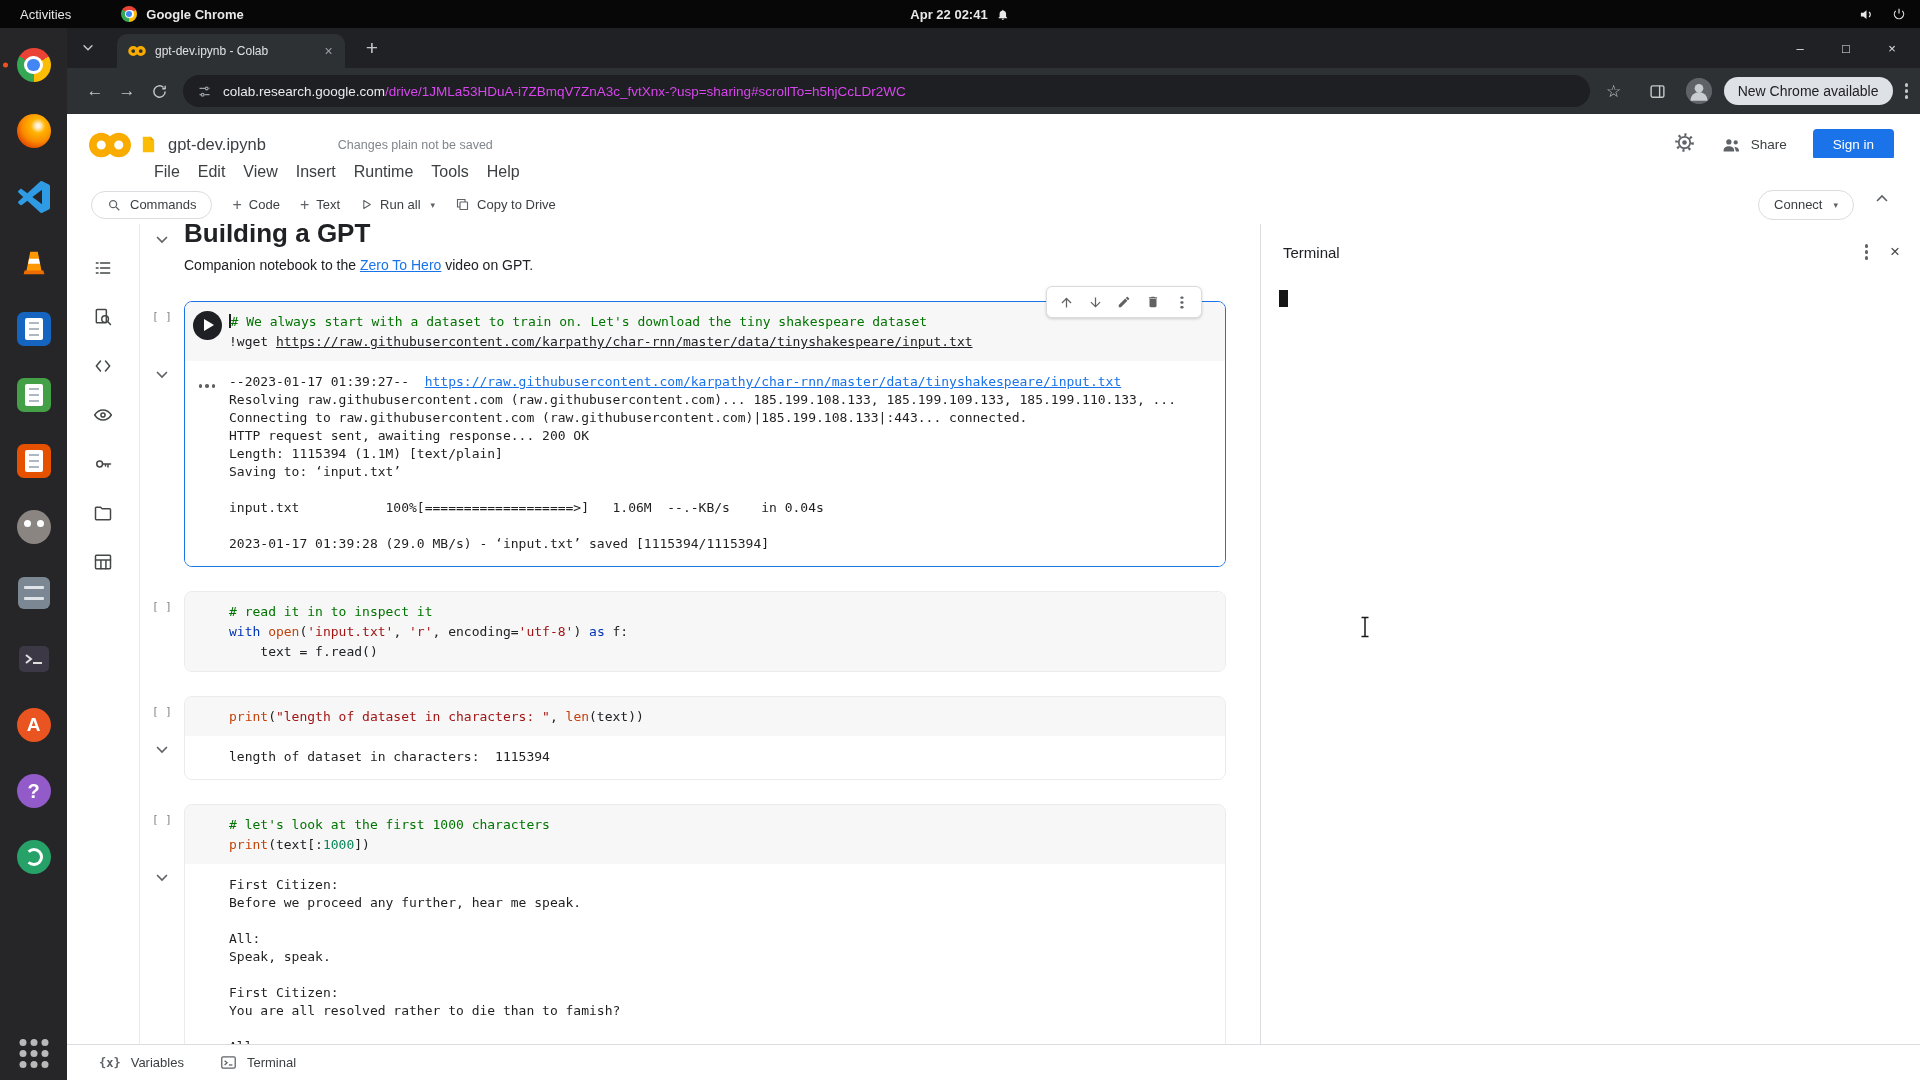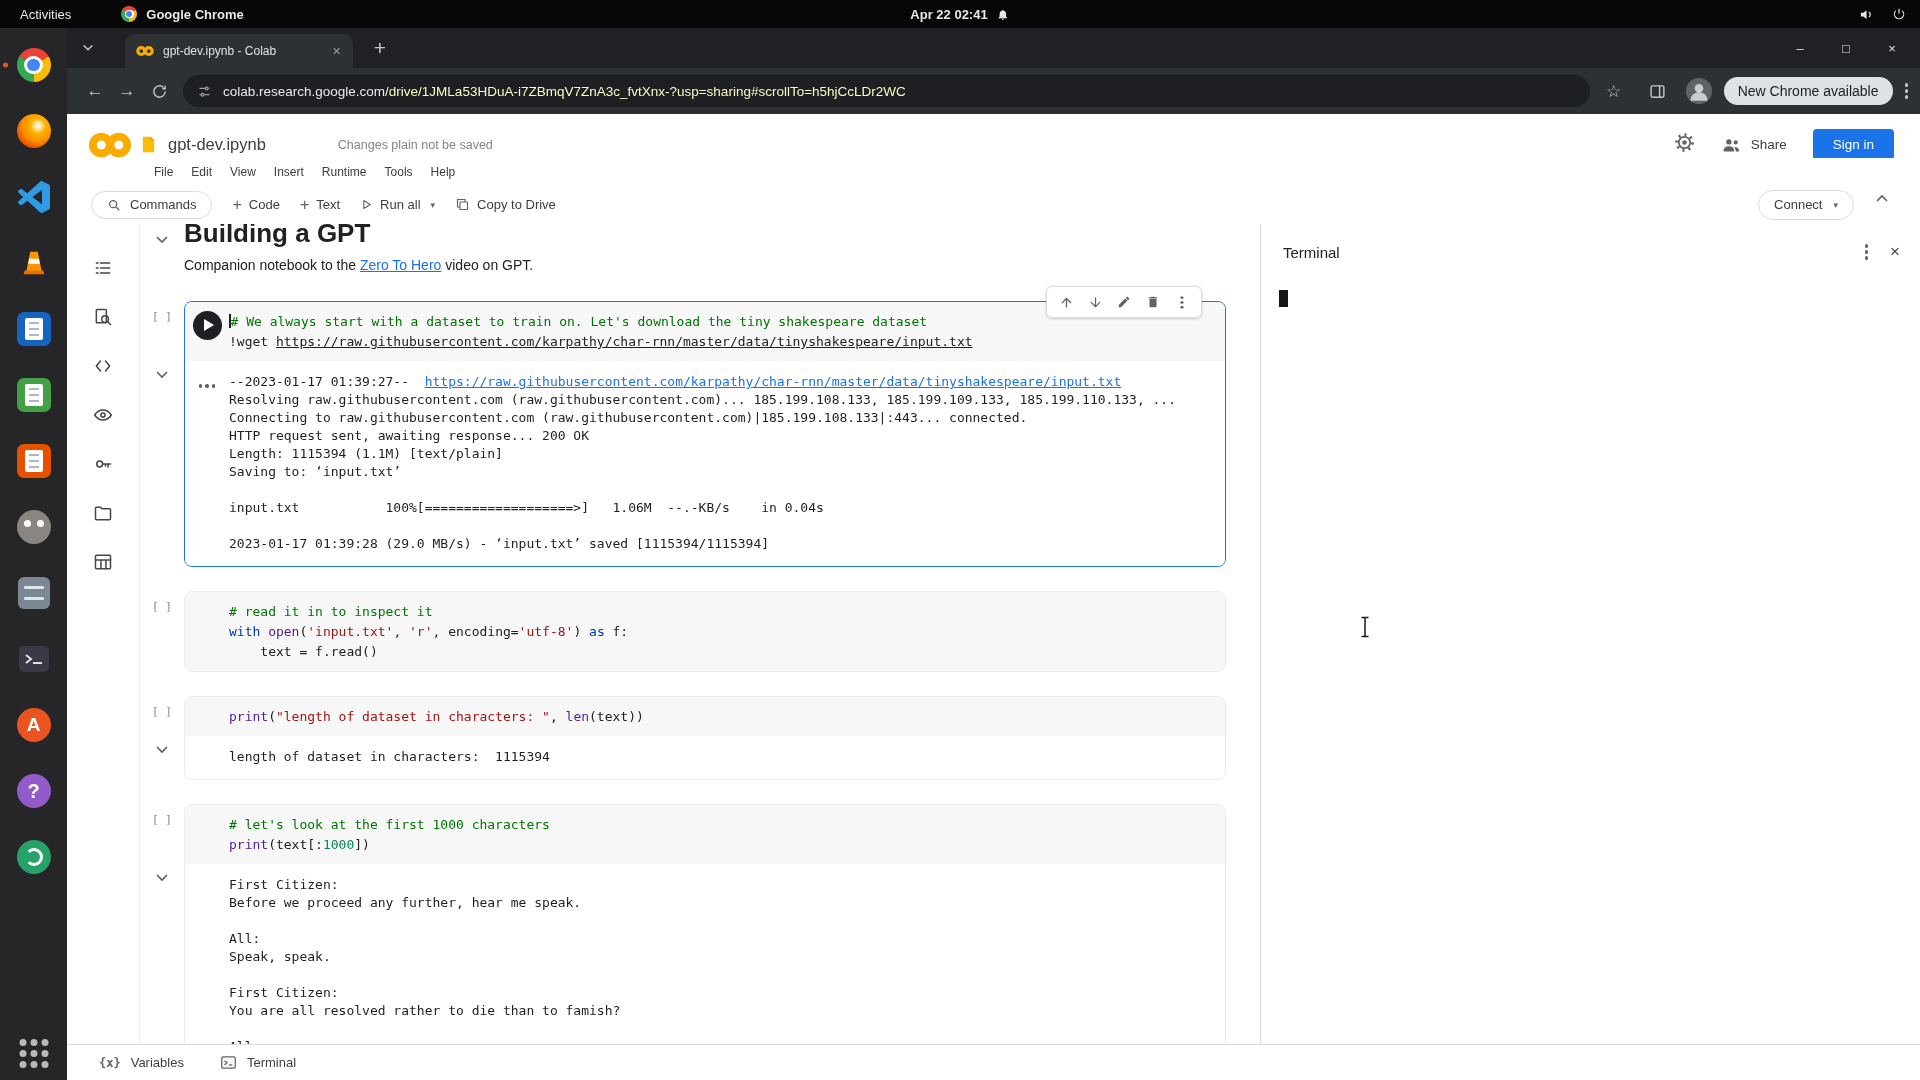--- a/index.html
+++ b/index.html
@@ -44,49 +44,49 @@
   .helpball::before{content:"?";font-weight:bold;font-size:20px}
   .backball{width:34px;height:34px;border-radius:50%;background:#26a269;position:relative}
   .backball::before{content:"";position:absolute;inset:8px;border:3.5px solid #fff;border-left-color:transparent;border-radius:50%}
   .show-apps{position:absolute;bottom:12px;left:50%;transform:translateX(-50%);display:grid;grid-template-columns:repeat(3,7px);grid-gap:4px}
   .show-apps i{width:7px;height:7px;border-radius:50%;background:#b9b9b9;display:block}
 
   
   .window{flex:1;display:flex;flex-direction:column;min-width:0;background:#fff}
   .tabstrip{height:40px;background:#1f2125;display:flex;align-items:flex-end;padding-left:8px;flex:none}
   .ts-chev{align-self:center;width:26px;display:flex;justify-content:center}
-  .tab{height:34px;width:228px;background:#2e3134;border-radius:10px 10px 0 0;display:flex;align-items:center;padding:0 8px 0 11px;gap:9px;margin-left:24px}
+  .tab{height:34px;width:228px;background:#2e3134;border-radius:10px 10px 0 0;display:flex;align-items:center;padding:0 8px 0 11px;gap:9px;margin-left:16px}
   .tab-title{flex:1;font-size:12px;color:#dfe1e5;white-space:nowrap;overflow:hidden;text-overflow:ellipsis}
   .tab-close{color:#9aa0a6;font-size:14px;width:17px;height:17px;line-height:16px;text-align:center;border-radius:50%}
   .newtab{align-self:center;color:#c4c7c5;font-size:21px;margin-left:14px;width:26px;text-align:center}
   .win-controls{margin-left:auto;align-self:center;display:flex;gap:30px;padding-right:20px;color:#dfe1e5;font-size:13px}
   .win-controls span{width:16px;text-align:center}
 
   .addrbar{height:46px;background:#2e3134;display:flex;align-items:center;padding:0 12px;flex:none}
   .nav-btn{width:32px;height:32px;display:flex;align-items:center;justify-content:center;color:#c4c7c5;font-size:17px;border-radius:50%;flex:none}
   .url-pill{flex:1;height:32px;background:#1d1f22;border-radius:16px;display:flex;align-items:center;padding:0 14px;gap:11px;margin:0 8px;min-width:0}
   .url{font-size:13.5px;white-space:nowrap;overflow:hidden}
-  .url .host{color:#e8eaed}.url .path{color:#fef9c3}
+  .url .host{color:#e8eaed}.url .path{color:#d946ef}
   .addr-right{display:flex;align-items:center;gap:12px;flex:none}
   .chip{height:28px;border-radius:14px;background:#dee1e6;color:#202124;font-size:14px;display:flex;align-items:center;padding:0 14px;white-space:nowrap}
   .avatar{width:26px;height:26px;border-radius:50%;overflow:hidden;background:#5f6368;display:flex;align-items:center;justify-content:center}
   .vdots{display:inline-block}
   .vdots i{display:block;width:3.5px;height:3.5px;border-radius:50%;background:#c4c7c5;margin:2.5px auto}
   .vdots.gray i{background:#5f6368}
   .hdots i{display:inline-block;width:3.5px;height:3.5px;border-radius:50%;background:#616161;margin:0 1.5px;vertical-align:middle}
 
   
   .cb-row1{height:44px;display:flex;align-items:center;padding:17px 26px 0 22px;gap:10px;background:#fff;flex:none}
   .cb-title{font-size:16.5px;color:#3c4043;margin-left:2px}
   .cb-notice{font-size:12.5px;color:#80868b;margin-left:62px}
   .cb-right{margin-left:auto;display:flex;align-items:center;gap:26px}
   .share{display:flex;align-items:center;gap:9px;color:#3c4043;font-size:13.5px}
   .signin{background:#1a73e8;color:#fff;font-size:13.5px;padding:8px 20px;border-radius:4px}
   .cb-row2{height:27px;display:flex;align-items:center;padding-left:78px;flex:none;background:#fff}
-  .menu-item{font-size:12px;color:#3c4043;padding:0 9px}
+  .menu-item{font-size:16px;color:#3c4043;padding:0 9px}
 
   .cb-toolbar{height:39px;display:flex;align-items:center;padding:0 30px 0 24px;background:#fff;flex:none}
   .commands{height:28px;border:1px solid #dadce0;border-radius:15px;display:flex;align-items:center;gap:9px;padding:0 15px;font-size:13px;color:#3c4043}
   .tb-btn{display:flex;align-items:center;gap:7px;font-size:13px;color:#3c4043;margin-left:20px}
   .tb-plus{color:#5f6368;font-size:16px}
   .caret{font-size:9px;color:#5f6368;margin-left:3px}
   .tb-right{margin-left:auto;display:flex;align-items:flex-start;gap:20px}
   .connect{height:30px;border:1px solid #dadce0;border-radius:16px;padding:0 15px;font-size:13px;color:#3c4043;display:flex;align-items:center;gap:8px}
   .rot180{transform:rotate(180deg);display:inline-flex}
 
@@ -113,21 +113,21 @@
   .code-area{display:flex;background:#f7f7f7;padding:9px 8px 9px 0}
   .play-slot{width:44px;flex:none;display:flex;justify-content:center;align-items:flex-start}
   .play-btn{width:29px;height:29px;border-radius:50%;background:#1f2023;position:relative;top:0}
   .play-btn::after{content:"";position:absolute;left:11px;top:8px;border-left:10px solid #fff;border-top:6.5px solid transparent;border-bottom:6.5px solid transparent}
   .code-pre{font:13px/20px "DejaVu Sans Mono",monospace;color:#202124;white-space:pre;flex:1;min-width:0;overflow:hidden;padding-top:1px}
   .code-line{min-height:20px}
   .output-area{display:flex;background:#fff;padding:12px 8px 13px 0}
   .out-slot{width:44px;flex:none;display:flex;justify-content:center;align-items:flex-start;padding-top:3px}
   .out-pre{font:13px/18px "DejaVu Sans Mono",monospace;color:#1f1f1f;white-space:pre;flex:1;min-width:0;overflow:hidden}
   .out-line{min-height:18px}
-  .tk-cm{color:#007400}.tk-st{color:#a31515}.tk-kw{color:#0033b3}.tk-bi{color:#4c1d95}.tk-nm{color:#098658}
+  .tk-cm{color:#007400}.tk-st{color:#a31515}.tk-kw{color:#0033b3}.tk-bi{color:#c2410c}.tk-nm{color:#098658}
   .tk-lk{color:#202124;text-decoration:underline}
   .tk-olk{color:#1a73e8;text-decoration:underline}
   .tk-caret{display:inline-block;width:1.5px;height:14px;background:#1f1f1f;vertical-align:-2px}
   .cell-toolbar{position:absolute;top:-15px;right:24px;background:#fff;border:1px solid #dadce0;border-radius:6px;display:flex;align-items:center;padding:3px 7px;gap:5px;box-shadow:0 1px 3px rgba(0,0,0,.18);z-index:5}
   .ctb{width:24px;height:24px;display:flex;align-items:center;justify-content:center}
 
   
   .terminal-panel{width:660px;border-left:1px solid #dadce0;background:#fff;display:flex;flex-direction:column;flex:none}
   .term-head{height:50px;display:flex;align-items:center;padding:6px 20px 0 22px}
   .term-title{font-size:15px;color:#202124}

